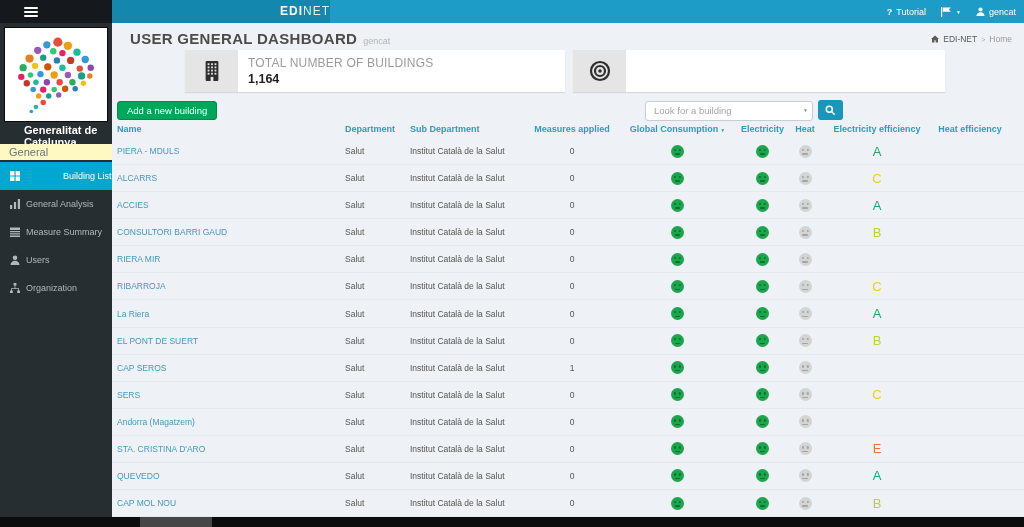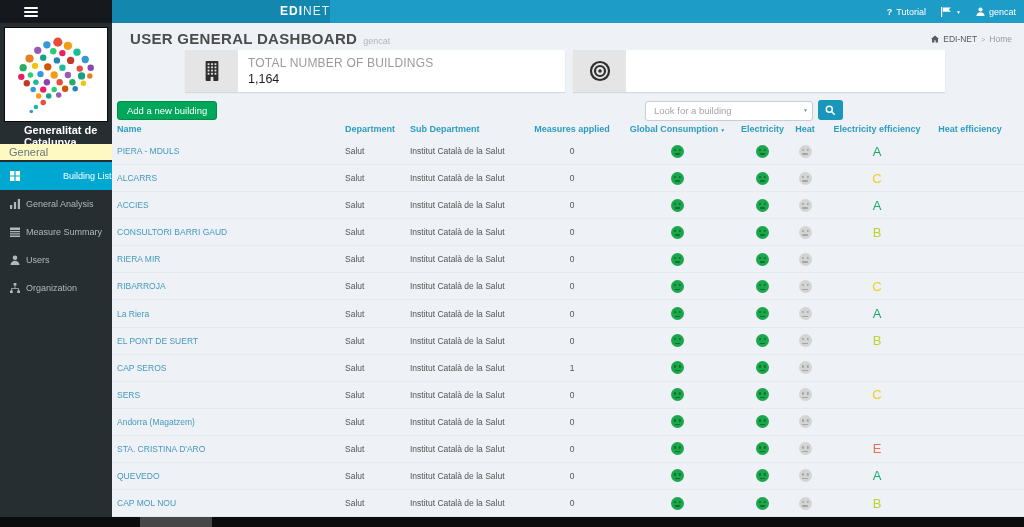--- a/index.html
+++ b/index.html
@@ -37,21 +37,21 @@
   .breadcrumb .bc-sep { color:#aaa; font-size:7px; }
   .breadcrumb .bc-current { color:#999; }
 
   
   .card { position:absolute; top:27px; height:42px; background:#fff; box-shadow:0 1px 1px rgba(0,0,0,0.1); display:flex; }
   .card-1 { left:73px; width:380px; }
   .card-2 { left:461px; width:372px; }
   .card-icon { width:53px; height:42px; background:#e5e5e5; display:flex; align-items:center; justify-content:center; }
   .card-text { padding:6px 0 0 10px; }
   .card-label { font-size:12px; color:#9b9b9b; letter-spacing:0.2px; }
-  .card-value { font-size:12.5px; font-weight:normal; color:#1f1f1f; margin-top:2px; }
+  .card-value { font-size:12.5px; font-weight:bold; color:#1f1f1f; margin-top:2px; }
 
   
   .add-btn { position:absolute; left:5px; top:78px; height:19px; line-height:17px; padding:0 9px; background:#00a65a; border:1px solid #008d4c; border-radius:3px; color:#fff; font-size:9.5px; cursor:pointer; font-family:"Liberation Sans", sans-serif; }
   .search-wrap { position:absolute; left:533px; top:77px; width:168px; height:20px; }
   .search-input { width:168px; height:20px; border:1px solid #c9cdd3; border-radius:3px; font-size:9.5px; padding:0 16px 0 8px; color:#555; font-family:"Liberation Sans", sans-serif; }
   .search-input::placeholder { color:#a5a5a5; }
   .search-caret { position:absolute; right:5px; top:7px; font-size:5px; color:#888; cursor:pointer; }
   .search-btn { position:absolute; left:706px; top:77px; width:25px; height:20px; background:#1a96bb; border:none; border-radius:3px; display:flex; align-items:center; justify-content:center; cursor:pointer; }
 
   

